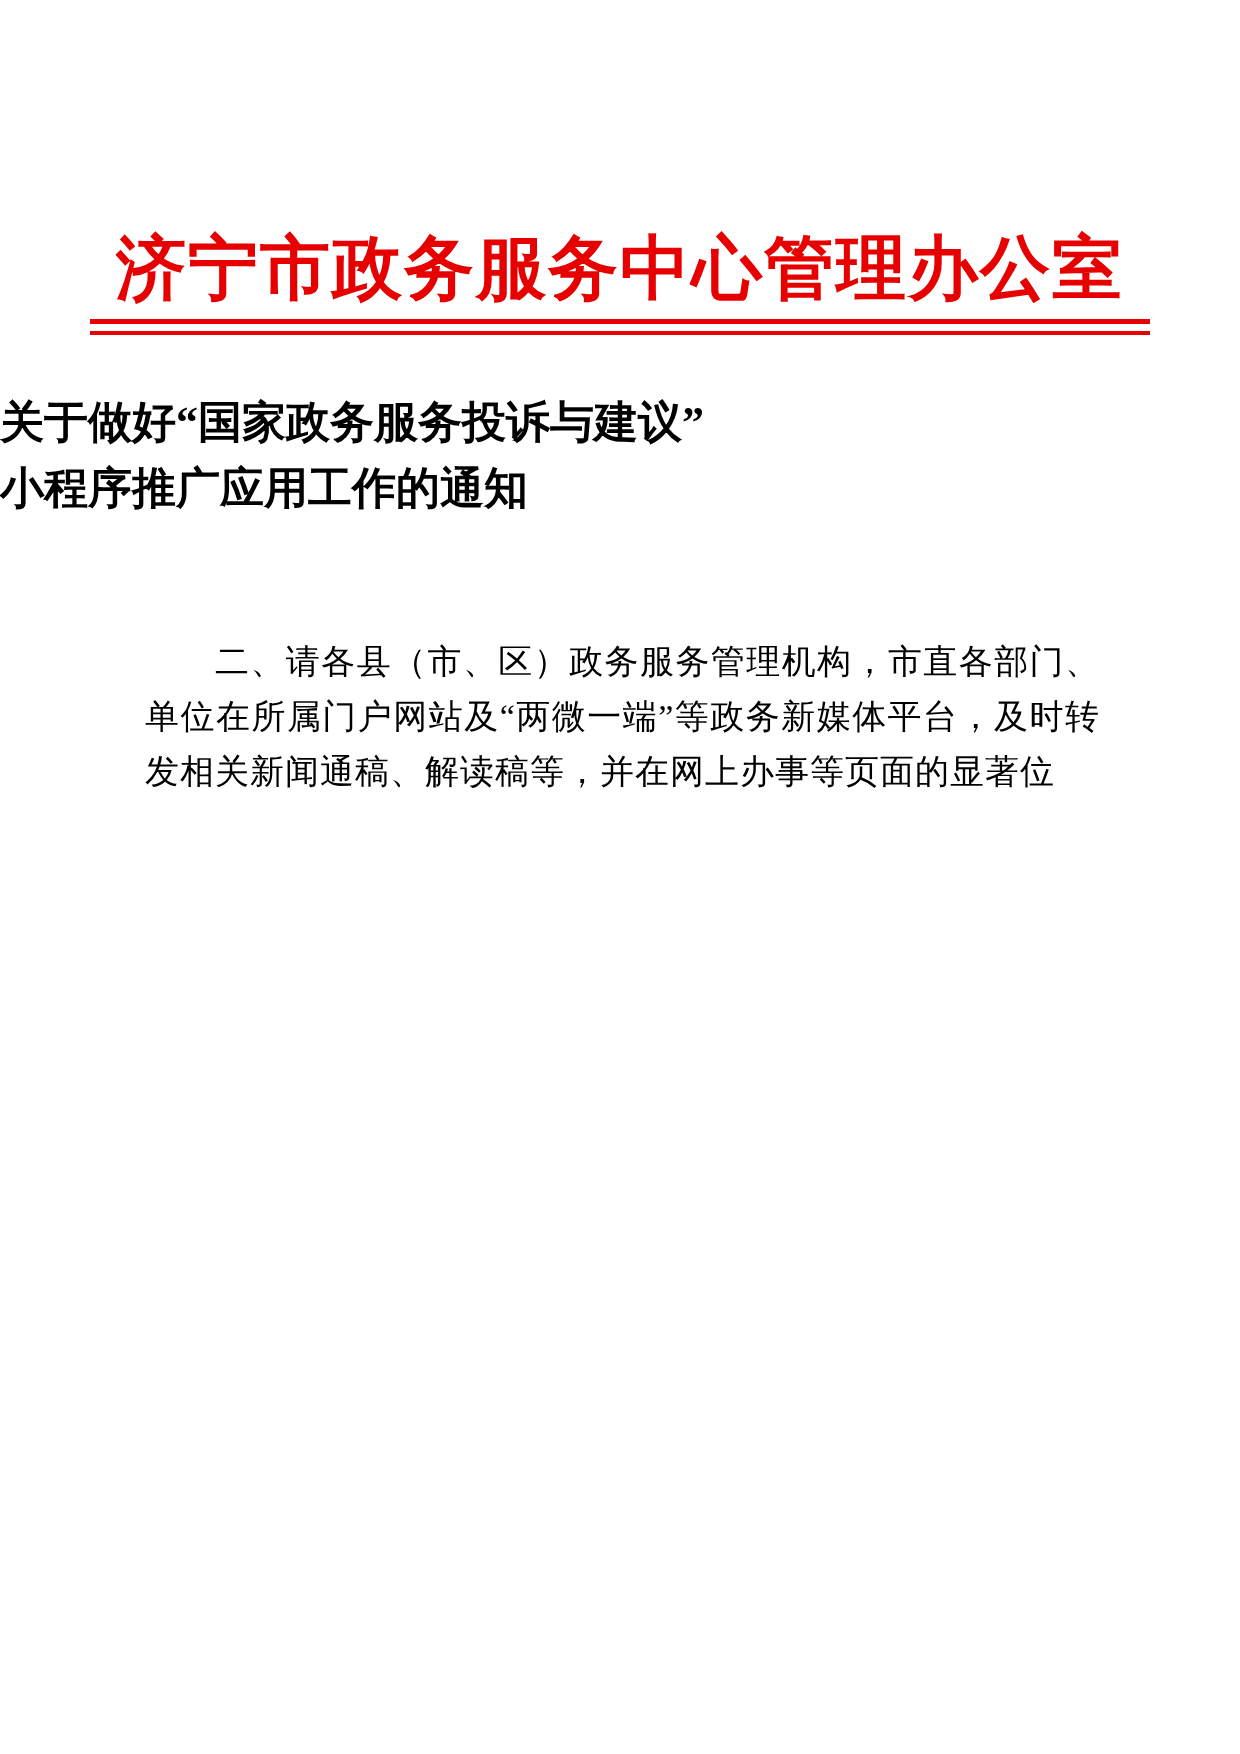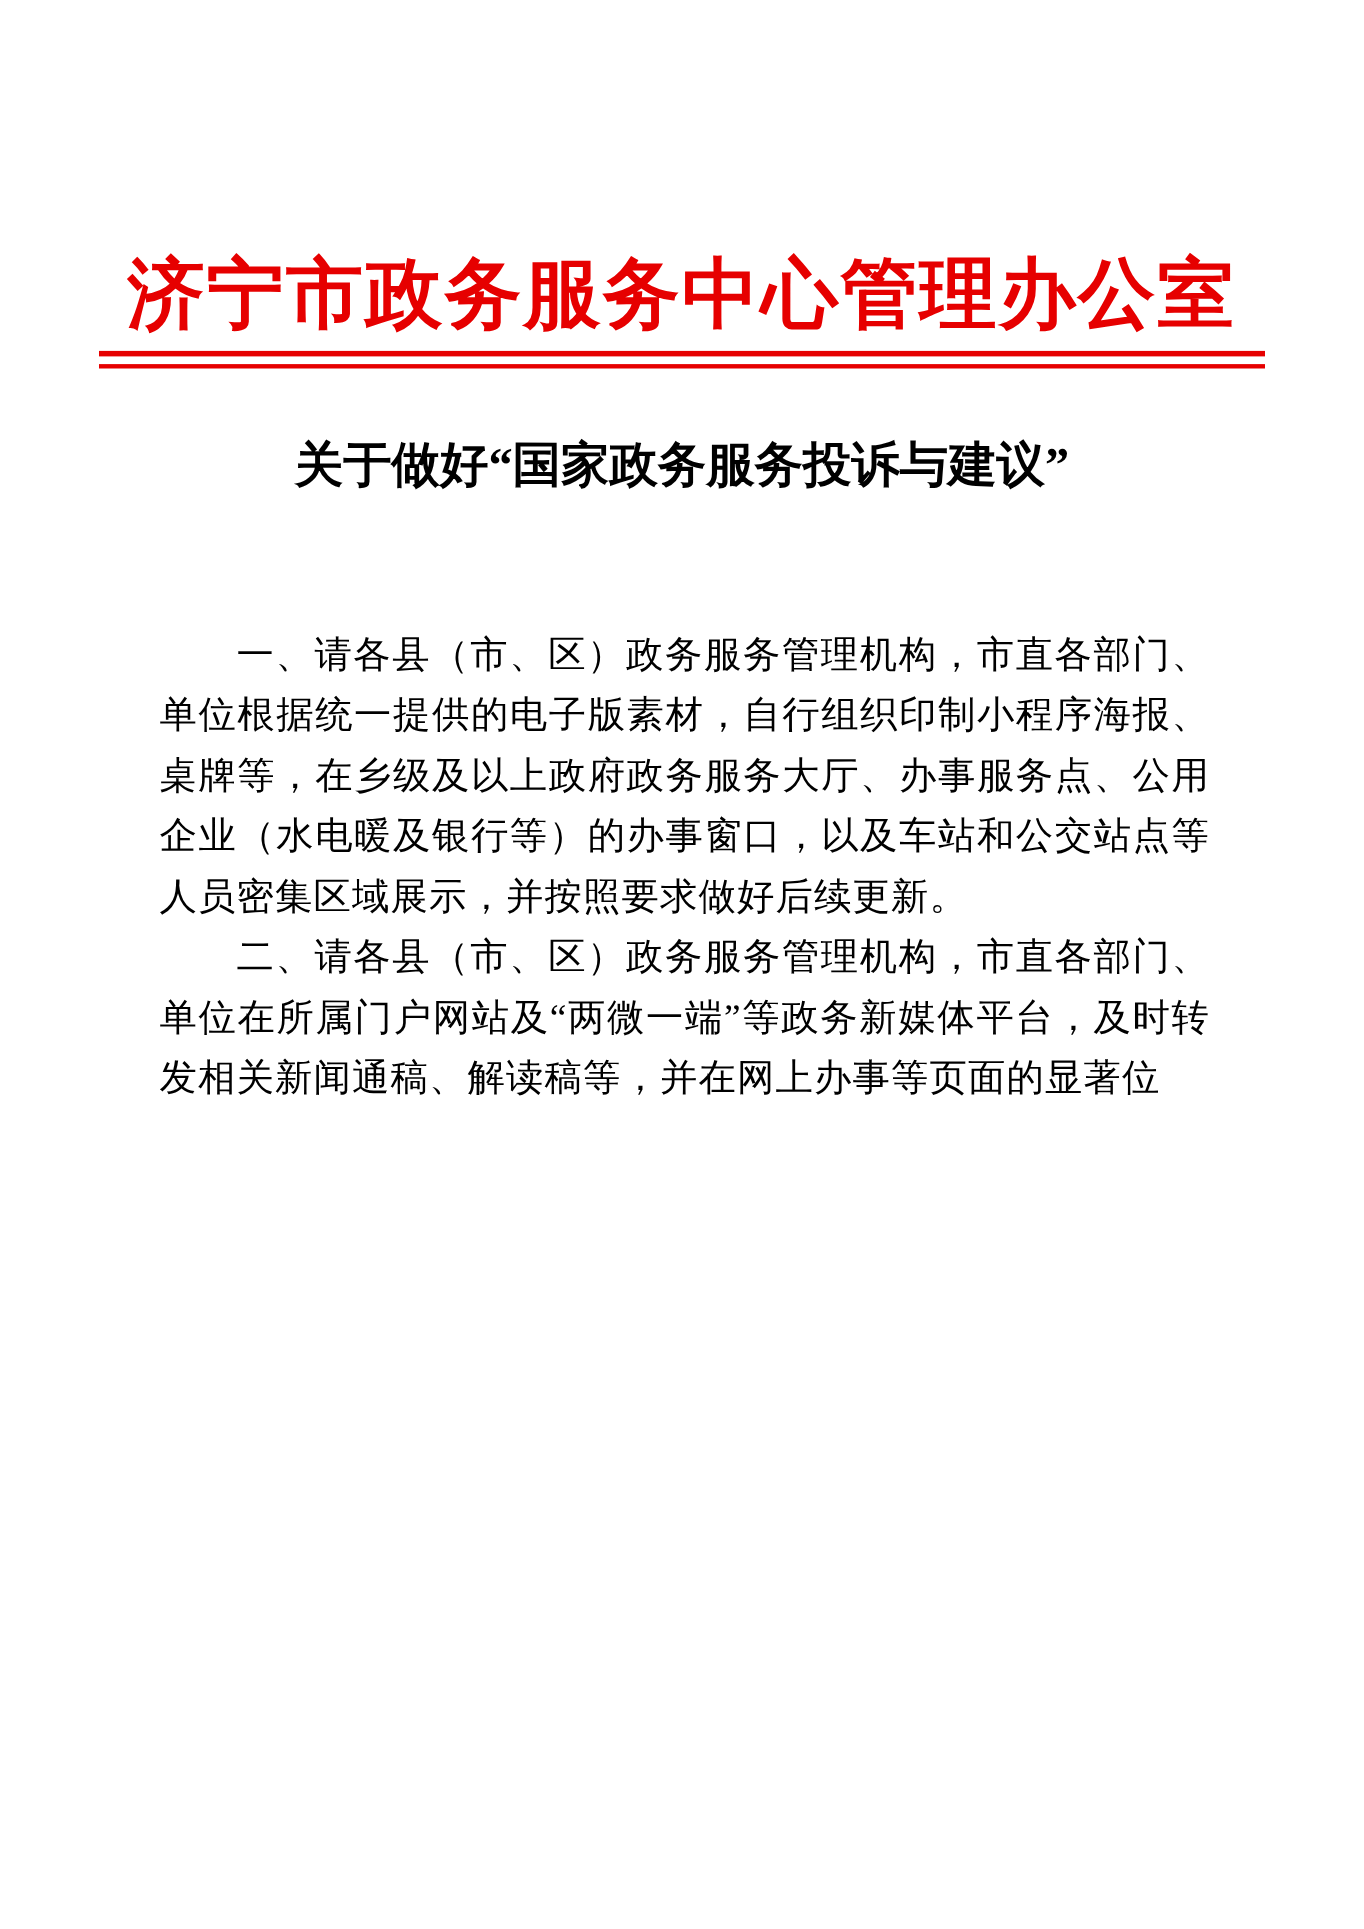--- a/index.html
+++ b/index.html
@@ -36,21 +36,20 @@
     height: 0;
     border-top: 5px solid #e60000;
   }
   .sep .line-thin {
     height: 0;
     border-top: 4px solid #e60000;
     margin-top: 7px;
   }
   .doc-title {
     margin-top: 55px;
-    text-align: center;
     color: #000000;
     font-weight: bold;
     font-size: 44px;
     line-height: 66px;
     font-family: "Liberation Serif", serif;
   }
   .doc-body {
     margin: 112px 140px 0 145px;
     color: #000000;
     font-size: 34px;
@@ -76,20 +75,20 @@
     <div class="org-name">济宁市政务服务中心管理办公室</div>
   </div>
 
   <div class="sep">
     <div class="line-thick"></div>
     <div class="line-thin"></div>
   </div>
 
   <div class="doc-title">
     <div>关于做好“国家政务服务投诉与建议”</div>
+    <div>小程序推广应用工作的通知</div>
   </div>
 
   <div class="doc-body">
-    <p class="indent">一、请各县（市、区）政务服务管理机构，市直各部门、单位根据统一提供的电子版素材，自行组织印制小程序海报、桌牌等，在乡级及以上政府政务服务大厅、办事服务点、公用企业（水电暖及银行等）的办事窗口，以及车站和公交站点等人员密集区域展示，并按照要求做好后续更新。</p>
     <p class="indent">二、请各县（市、区）政务服务管理机构，市直各部门、单位在所属门户网站及“两微一端”等政务新媒体平台，及时转发相关新闻通稿、解读稿等，并在网上办事等页面的显著位</p>
   </div>
 
 </div>
 
 </body></html>

